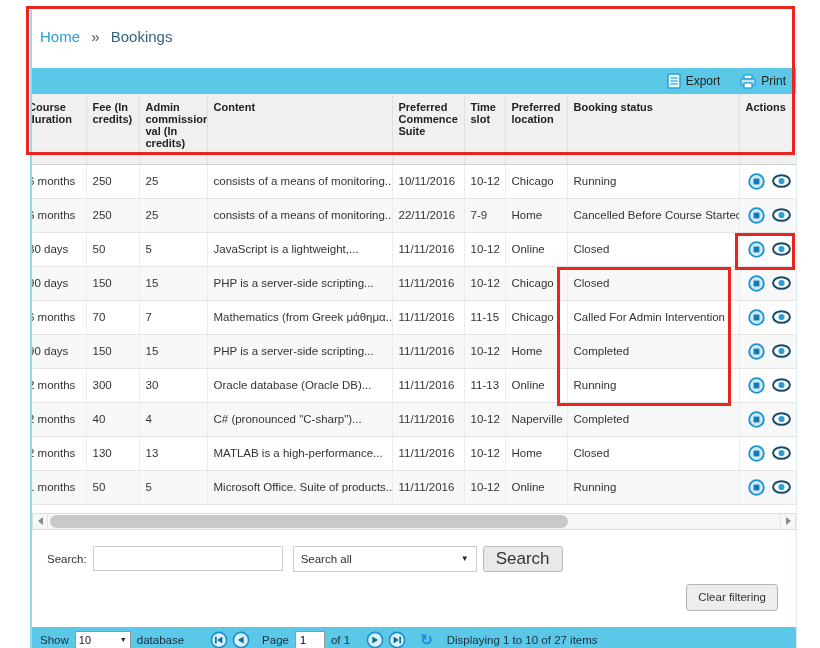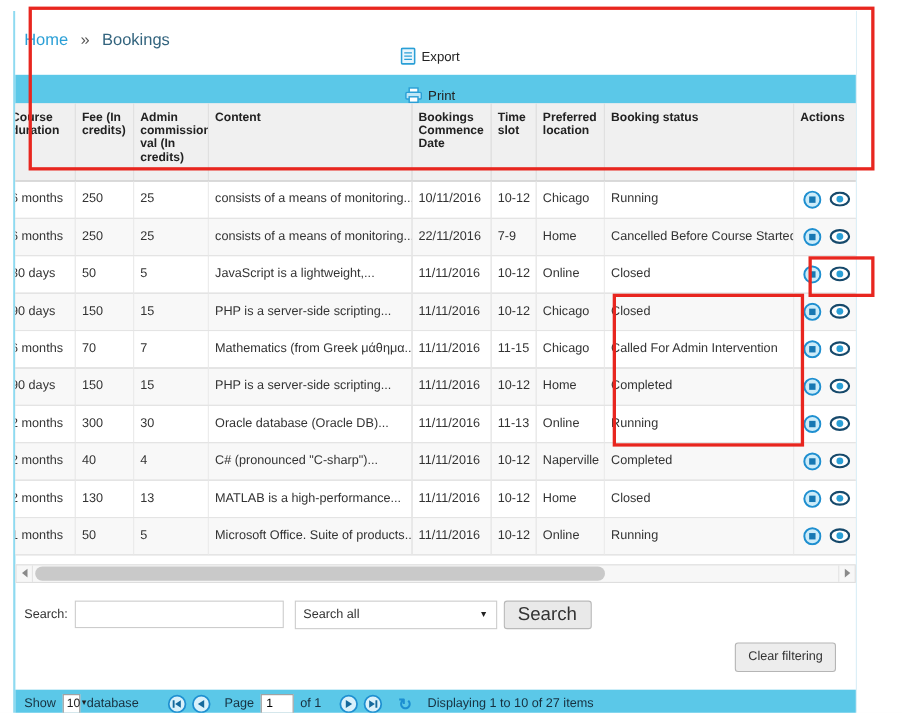--- a/index.html
+++ b/index.html
@@ -1,28 +1,28 @@
 <!DOCTYPE html>
 <html><head>
 <meta charset="utf-8">
 <style>
   * { margin:0; padding:0; box-sizing:border-box; }
   html, body { width:820px; height:648px; overflow:hidden; background:#fff;
     font-family:"Liberation Sans", sans-serif; }
-  .page { position:relative; width:820px; height:648px; padding:10px 23px 0 12px; }
+  .page { position:relative; width:820px; height:648px; padding:10px 23px 0 30px; }
   .panel { position:relative; width:767px; border-left:2px solid #8edaf0; border-right:1px solid #d9eef7; }
 
   
   .breadcrumb { height:58px; padding:18px 0 0 8px; font-size:15px; background:#fff; }
   .crumb-home { color:#2a9fd6; cursor:pointer; }
   .crumb-sep { color:#555; margin:0 7px; }
   .crumb-current { color:#33647e; }
 
   
-  .toolbar { height:26px; background:#5bc8e8; display:flex; justify-content:flex-end; align-items:center; gap:20px; padding-right:10px;flex-direction:column; }
+  .toolbar { height:26px; background:#5bc8e8; display:flex; justify-content:flex-end; align-items:center; gap:20px; padding-right:10px; }
   .tool-btn { display:flex; align-items:center; gap:5px; font-size:12px; color:#222; cursor:pointer; }
   .tool-btn svg { display:block; }
 
   
   .table-viewport { overflow:hidden; background:#e5e5e5; }
   table { border-collapse:collapse; table-layout:fixed; width:775px; margin-left:-10px; }
   thead th { background:#f0f0f0; font-size:11px; font-weight:bold; color:#222; text-align:left;
     vertical-align:top; padding:7px 3px 0 6px; height:70px;
     border-right:1px solid #e0e0e0; border-bottom:1px solid #cfcfcf; overflow:hidden; }
   tbody td { height:34px; font-size:11.5px; color:#333; padding:0 3px 0 6px;
@@ -36,38 +36,38 @@
   
   .hscroll { margin-top:8px; height:17px; position:relative; background:#f7f7f7; border:1px solid #dedede; }
   .hs-arrow { position:absolute; top:0; width:15px; height:15px; display:flex; align-items:center; justify-content:center; cursor:pointer; }
   .hs-left { left:0; border-right:1px solid #e3e3e3; }
   .hs-right { right:0; border-left:1px solid #e3e3e3; }
   .tri-left  { width:0; height:0; border-top:4px solid transparent; border-bottom:4px solid transparent; border-right:5px solid #8a8a8a; }
   .tri-right { width:0; height:0; border-top:4px solid transparent; border-bottom:4px solid transparent; border-left:5px solid #8a8a8a; }
   .hs-thumb { position:absolute; left:17px; top:1px; width:518px; height:13px; background:#c9c9c9; border-radius:8px; cursor:pointer; }
 
   
-  .search-row { margin-top:16px; display:flex; align-items:center; padding-left:8px; }
+  .search-row { margin-top:16px; display:flex; align-items:center; padding-left:8px;margin-left:7px; }
   .search-label { font-size:11.5px; color:#333; margin-right:6px; }
   .search-input { width:190px; height:25px; border:1px solid #ccc; background:#fff; font-size:12px; padding:0 6px; outline:none; font-family:"Liberation Sans", sans-serif; }
   .search-select { margin-left:10px; width:184px; height:26px; border:1px solid #ccc; background:#fff;
     display:flex; align-items:center; justify-content:space-between; padding:0 7px; font-size:11.5px; color:#333; cursor:pointer; }
   .search-select .caret { font-size:8px; color:#222; }
   .search-btn { margin-left:6px; height:26px; padding:0 12px; background:#e9e9e9; border:1px solid #b9b9b9;
     border-radius:3px; font-size:17px; color:#333; cursor:pointer; font-family:"Liberation Sans", sans-serif; }
 
   
   .clear-row { margin-top:12px; display:flex; justify-content:flex-end; padding-right:18px; }
   .clear-btn { height:27px; padding:0 11px; background:#ededed; border:1px solid #b5b5b5; border-radius:3px;
     font-size:11.5px; color:#333; cursor:pointer; font-family:"Liberation Sans", sans-serif; }
 
   
   .bottom-bar { margin-top:16px; height:26px; background:#5bc8e8; display:flex; align-items:center;
     font-size:11.5px; color:#17303f; padding-left:8px; }
-  .pg-select { width:16px; height:18px; background:#fff; border:1px solid #999; display:flex; align-items:center;
+  .pg-select { width:56px; height:18px; background:#fff; border:1px solid #999; display:flex; align-items:center;
     justify-content:space-between; padding:0 3px; margin:0 6px; font-size:11px; color:#222; cursor:pointer; }
   .pg-select .caret { font-size:7px; }
   .pg-icon { width:18px; height:18px; margin:0 2px; cursor:pointer; }
   .pg-icon svg { display:block; }
   .sp24 { width:24px; } .sp10 { width:10px; } .sp14 { width:14px; }
   .pg-input { width:30px; height:18px; background:#fff; border:1px solid #999; font-size:11px; padding:0 4px;
     margin:0 6px; outline:none; font-family:"Liberation Sans", sans-serif; }
   .refresh { font-size:15px; color:#1d8fd1; font-weight:bold; margin:0 14px 0 12px; cursor:pointer; }
 
   
@@ -124,21 +124,21 @@
             <col style="width:62px">
             <col style="width:172px">
             <col style="width:58px">
         </colgroup>
         <thead>
           <tr>
             <th>Course duration</th>
             <th>Fee (In credits)</th>
             <th>Admin commission val (In credits)</th>
             <th>Content</th>
-            <th>Bookings Commence Date</th>
+            <th>Preferred Commence Suite</th>
             <th>Time slot</th>
             <th>Preferred location</th>
             <th>Booking status</th>
             <th>Actions</th>
           </tr>
         </thead>
         <tbody>
             <tr>
         <td>6 months</td>
         <td>250</td>

